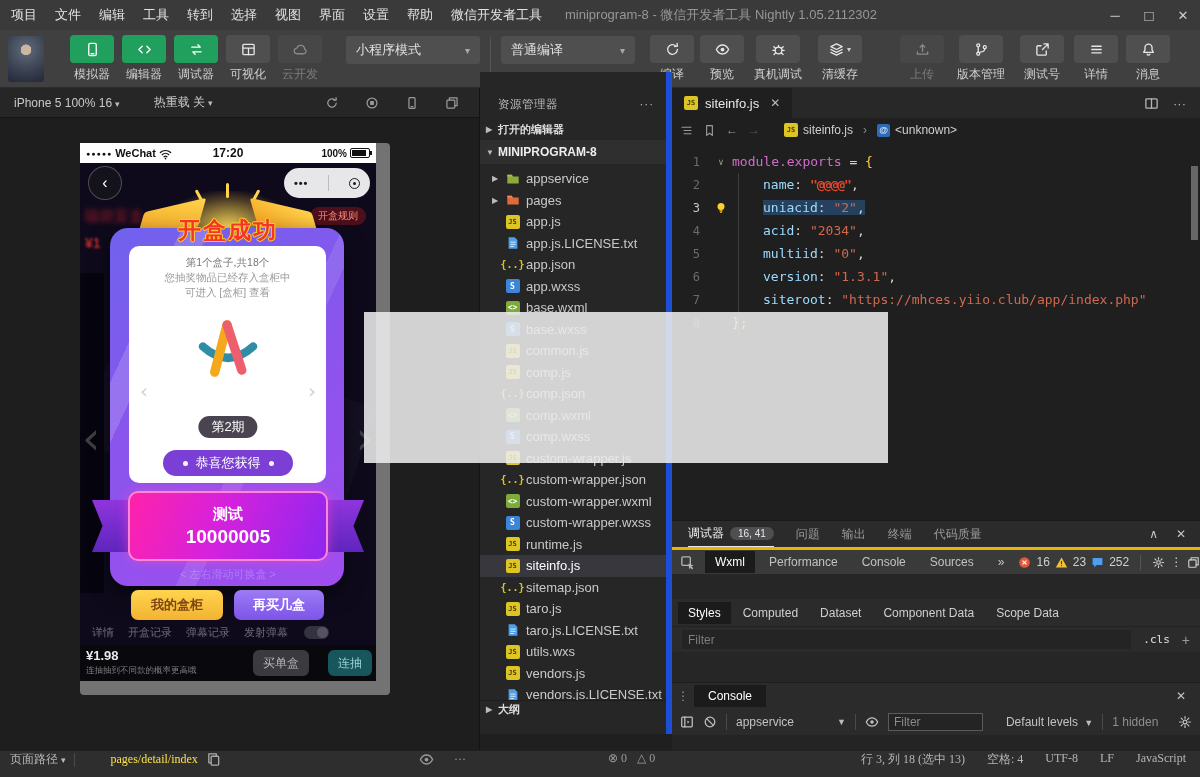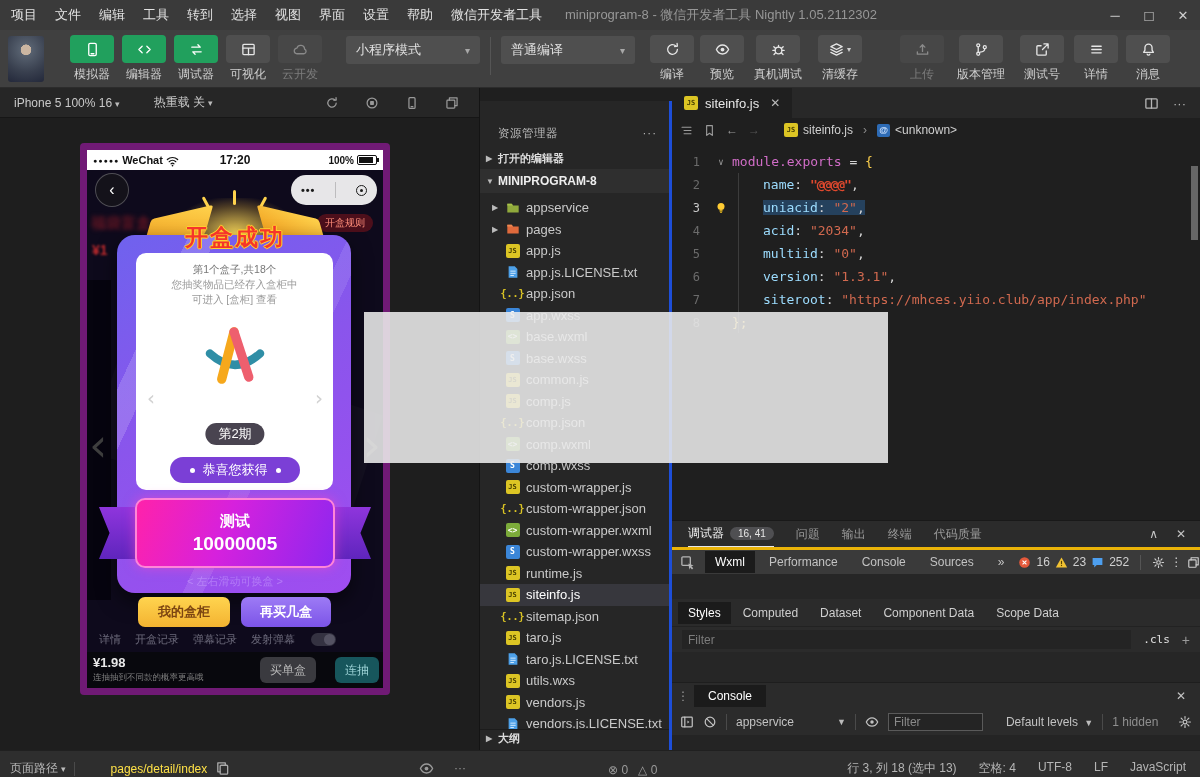--- a/index.html
+++ b/index.html
@@ -39,21 +39,21 @@
   .caret-s { font-size:9px; color:#bbb; margin-left:3px; }
 
   
   #sim-col { position:absolute; left:0; top:88px; width:480px; height:662px; background:#1e1e1e; border-right:1px solid #141414; }
   #sim-toolbar { height:30px; background:#262626; border-bottom:1px solid #161616; display:flex; align-items:center; padding:0 14px; color:#c9c9c9; font-size:12px; }
   #sim-toolbar .hot { margin-left:34px; }
   #sim-toolbar .sicons { margin-left:auto; display:flex; gap:26px; color:#9a9a9a; margin-right:6px; }
   #sim-toolbar .sicons .ic svg { width:14px; height:14px; }
 
   
-  #phone { position:absolute; left:80px; top:55px; width:310px; height:552px; background:#701a75; border-radius:4px; padding:7px; }
+  #phone { position:absolute; left:80px; top:55px; width:310px; height:552px; background:#737373; border-radius:4px; }
   #screen { position:relative; width:296px; height:538px; background:#17112b; overflow:hidden; }
   .p-status { height:20px; background:#fff; display:flex; align-items:center; padding:0 6px; color:#111; font-size:10px; }
   .p-status .sig { letter-spacing:1px; font-size:7px; }
   .p-status .car { font-size:11px; margin-left:3px; font-weight:bold; }
   .p-status .tm { position:absolute; left:0; right:0; text-align:center; font-weight:bold; font-size:12px; }
   .p-status .bat-wrap { margin-left:auto; display:flex; align-items:center; gap:3px; z-index:1; font-size:10px; font-weight:bold; }
   .bat { width:20px; height:10px; border:1px solid #111; border-radius:2px; position:relative; }
   .bat:after { content:""; position:absolute; left:1px; top:1px; bottom:1px; width:80%; background:#111; }
   .bat:before { content:""; position:absolute; right:-3px; top:2px; width:2px; height:4px; background:#111; }
   .p-dim { position:absolute; left:0; top:20px; right:0; bottom:0; background:rgba(6,4,14,0.5); }
@@ -106,21 +106,21 @@
   .p-toggle { width:25px; height:13px; border-radius:7px; background:#5a5a66; position:relative; margin-left:2px; }
   .p-toggle:after { content:""; position:absolute; right:1px; top:1px; width:11px; height:11px; border-radius:50%; background:#9a9aa8; }
   .p-bottom { position:absolute; left:0; right:0; bottom:0; height:36px; background:rgba(9,9,13,0.94); }
   .pb-price { position:absolute; left:6px; top:3px; color:#e8e8e8; font-size:13px; font-weight:bold; }
   .pb-note { position:absolute; left:6px; top:20px; color:#7d7d7d; font-size:8.5px; }
   .pb-btn { position:absolute; top:5px; height:26px; border-radius:6px; display:flex; align-items:center; justify-content:center; font-size:12px; }
   .pb-btn.single { left:173px; width:56px; background:#3a3a3f; color:#b9b9b9; }
   .pb-btn.multi { left:248px; width:44px; background:#17565c; color:#9fd4d8; }
 
   
-  #explorer { position:absolute; left:480px; top:101px; width:192px; height:662px; background:#262626; border-right:3px solid #1d4ed8; font-size:13px; }
+  #explorer { position:absolute; left:480px; top:72px; width:192px; height:662px; background:#262626; border-right:6px solid #1d4ed8; font-size:13px; }
   .ex-head { height:28px; margin-top:18px; display:flex; align-items:center; padding:0 12px 0 18px; color:#bbb; font-size:11.5px; letter-spacing:0.5px; }
   .ex-head .more { margin-left:auto; color:#bbb; letter-spacing:1px; }
   .ex-sec { height:22px; display:flex; align-items:center; padding-left:6px; color:#dcdcdc; font-weight:bold; font-size:11px; }
   .ex-sec .tw { width:12px; font-size:8px; color:#bbb; }
   .ex-proj { height:24px; background:#2f2f2f; display:flex; align-items:center; padding-left:6px; color:#eee; font-weight:bold; font-size:12px; }
   #file-list { margin-top:4px; }
   .fr { height:21.5px; display:flex; align-items:center; padding-left:12px; color:#c9c9c9; cursor:pointer; white-space:nowrap; }
   .fr.sel { background:#37373d; color:#fff; }
   .fr .tw { width:13px; font-size:8px; color:#bbb; }
   .fr .fic { width:15px; height:15px; margin-right:6px; display:inline-flex; align-items:center; justify-content:center; flex:none; }
@@ -189,21 +189,21 @@
   .con-bar { height:26px; display:flex; align-items:center; gap:9px; padding:0 8px; background:#2b2b2b; color:#c2c2c2; }
   .con-bar .vsep { width:1px; height:16px; background:#4a4a4a; }
   .con-bar .ic svg { width:14px; height:14px; }
   .con-ctx { display:flex; align-items:center; gap:40px; font-size:12px; }
   .con-filter { width:95px; height:18px; background:#242424; border:1px solid #5a5a5a; color:#bbb; font-size:12px; padding:0 5px; outline:none; font-family:"Liberation Sans",sans-serif; }
   .con-filter::placeholder { color:#8a8a8a; }
   .hidden-lbl { color:#8f8f8f; }
   .con-empty { height:16px; background:#242424; }
 
   
-  #statusbar { position:absolute; left:0; top:750px; width:1200px; height:27px; background:#2e2e2e; border-top:1px solid #202020; display:flex; align-items:flex-end; color:#b5b5b5; font-size:12px; }
+  #statusbar { position:absolute; left:0; top:750px; width:1200px; height:27px; background:#2e2e2e; border-top:1px solid #202020; display:flex; align-items:flex-start; color:#b5b5b5; font-size:12px;font-family:Liberation Serif, serif; }
   .sb-left { display:flex; align-items:center; gap:8px; padding-left:10px; width:480px; }
   .sb-left .vsep { width:1px; height:14px; background:#4a4a4a; }
   .sb-path { color:#fde047;margin-left:28px; }
   .sb-left-icons { margin-left:auto; display:flex; gap:20px; padding-right:14px; color:#9a9a9a; }
   .sb-mid { width:192px; display:flex; gap:10px; padding-left:128px; color:#9a9a9a; white-space:nowrap; }
   .sb-right { margin-left:auto; display:flex; gap:22px; padding-right:14px; white-space:nowrap; }
 
   
   #overlay { position:absolute; left:364px; top:312px; width:524px; height:151px; background:rgba(236,236,236,0.88); }
 </style>

